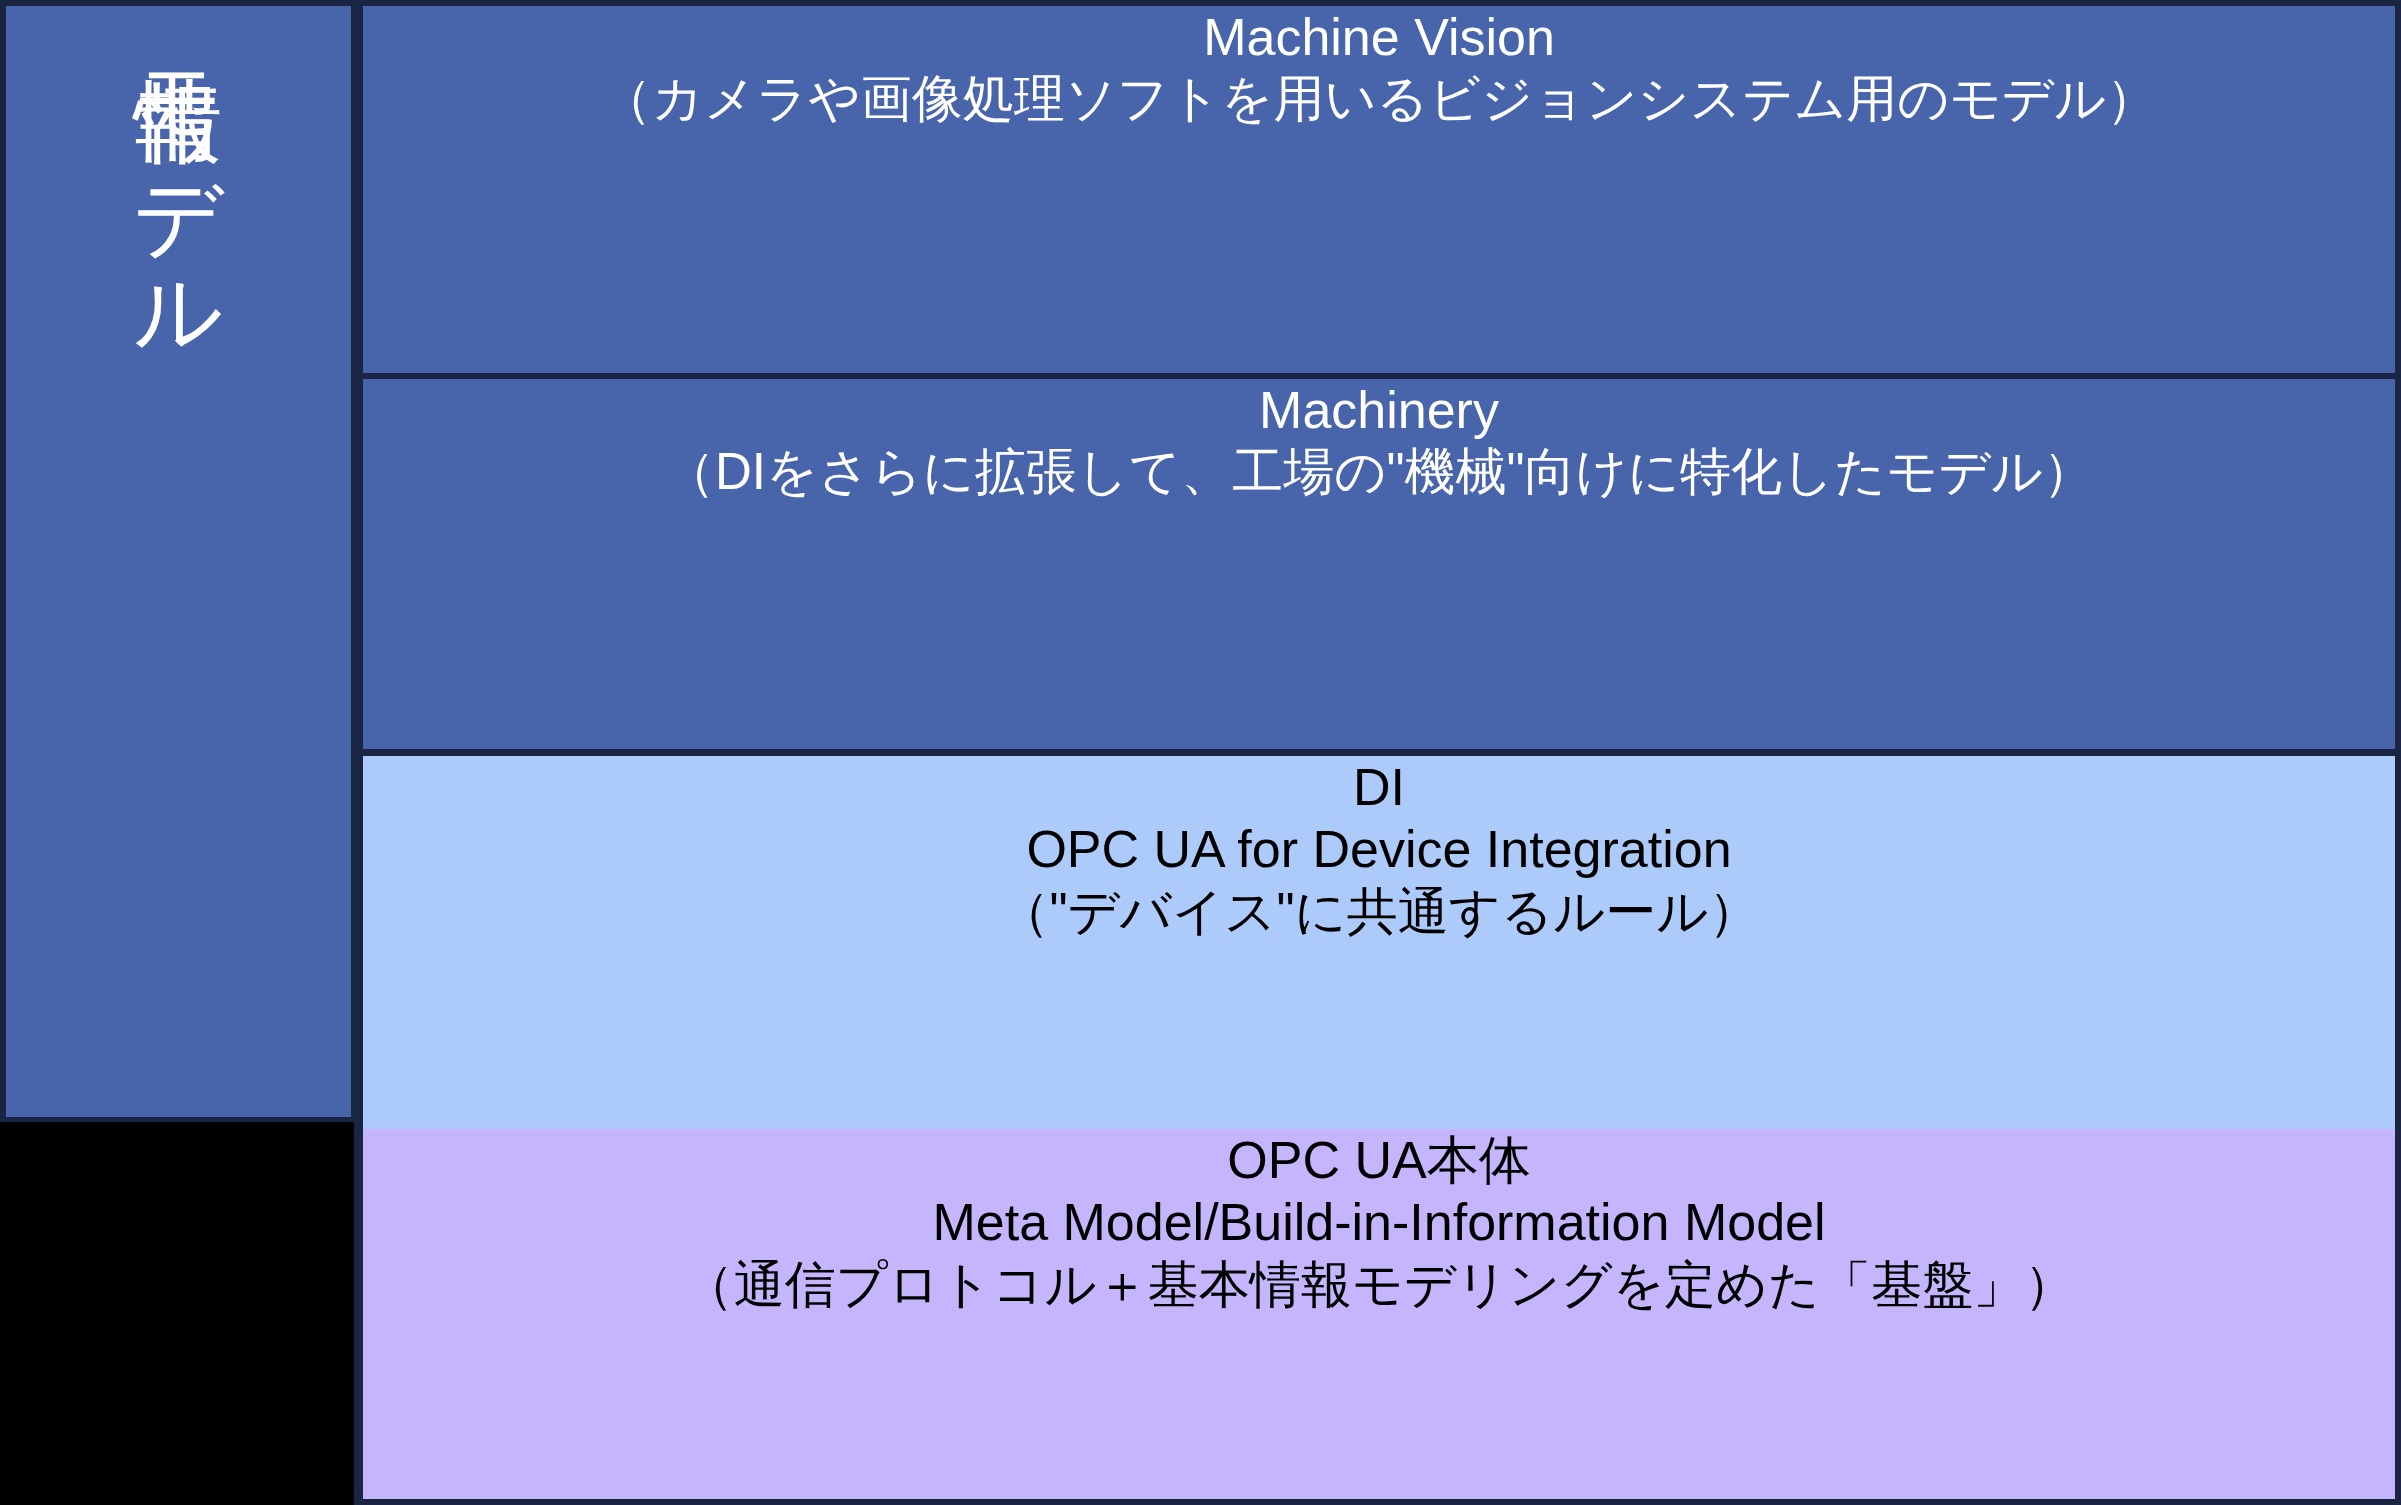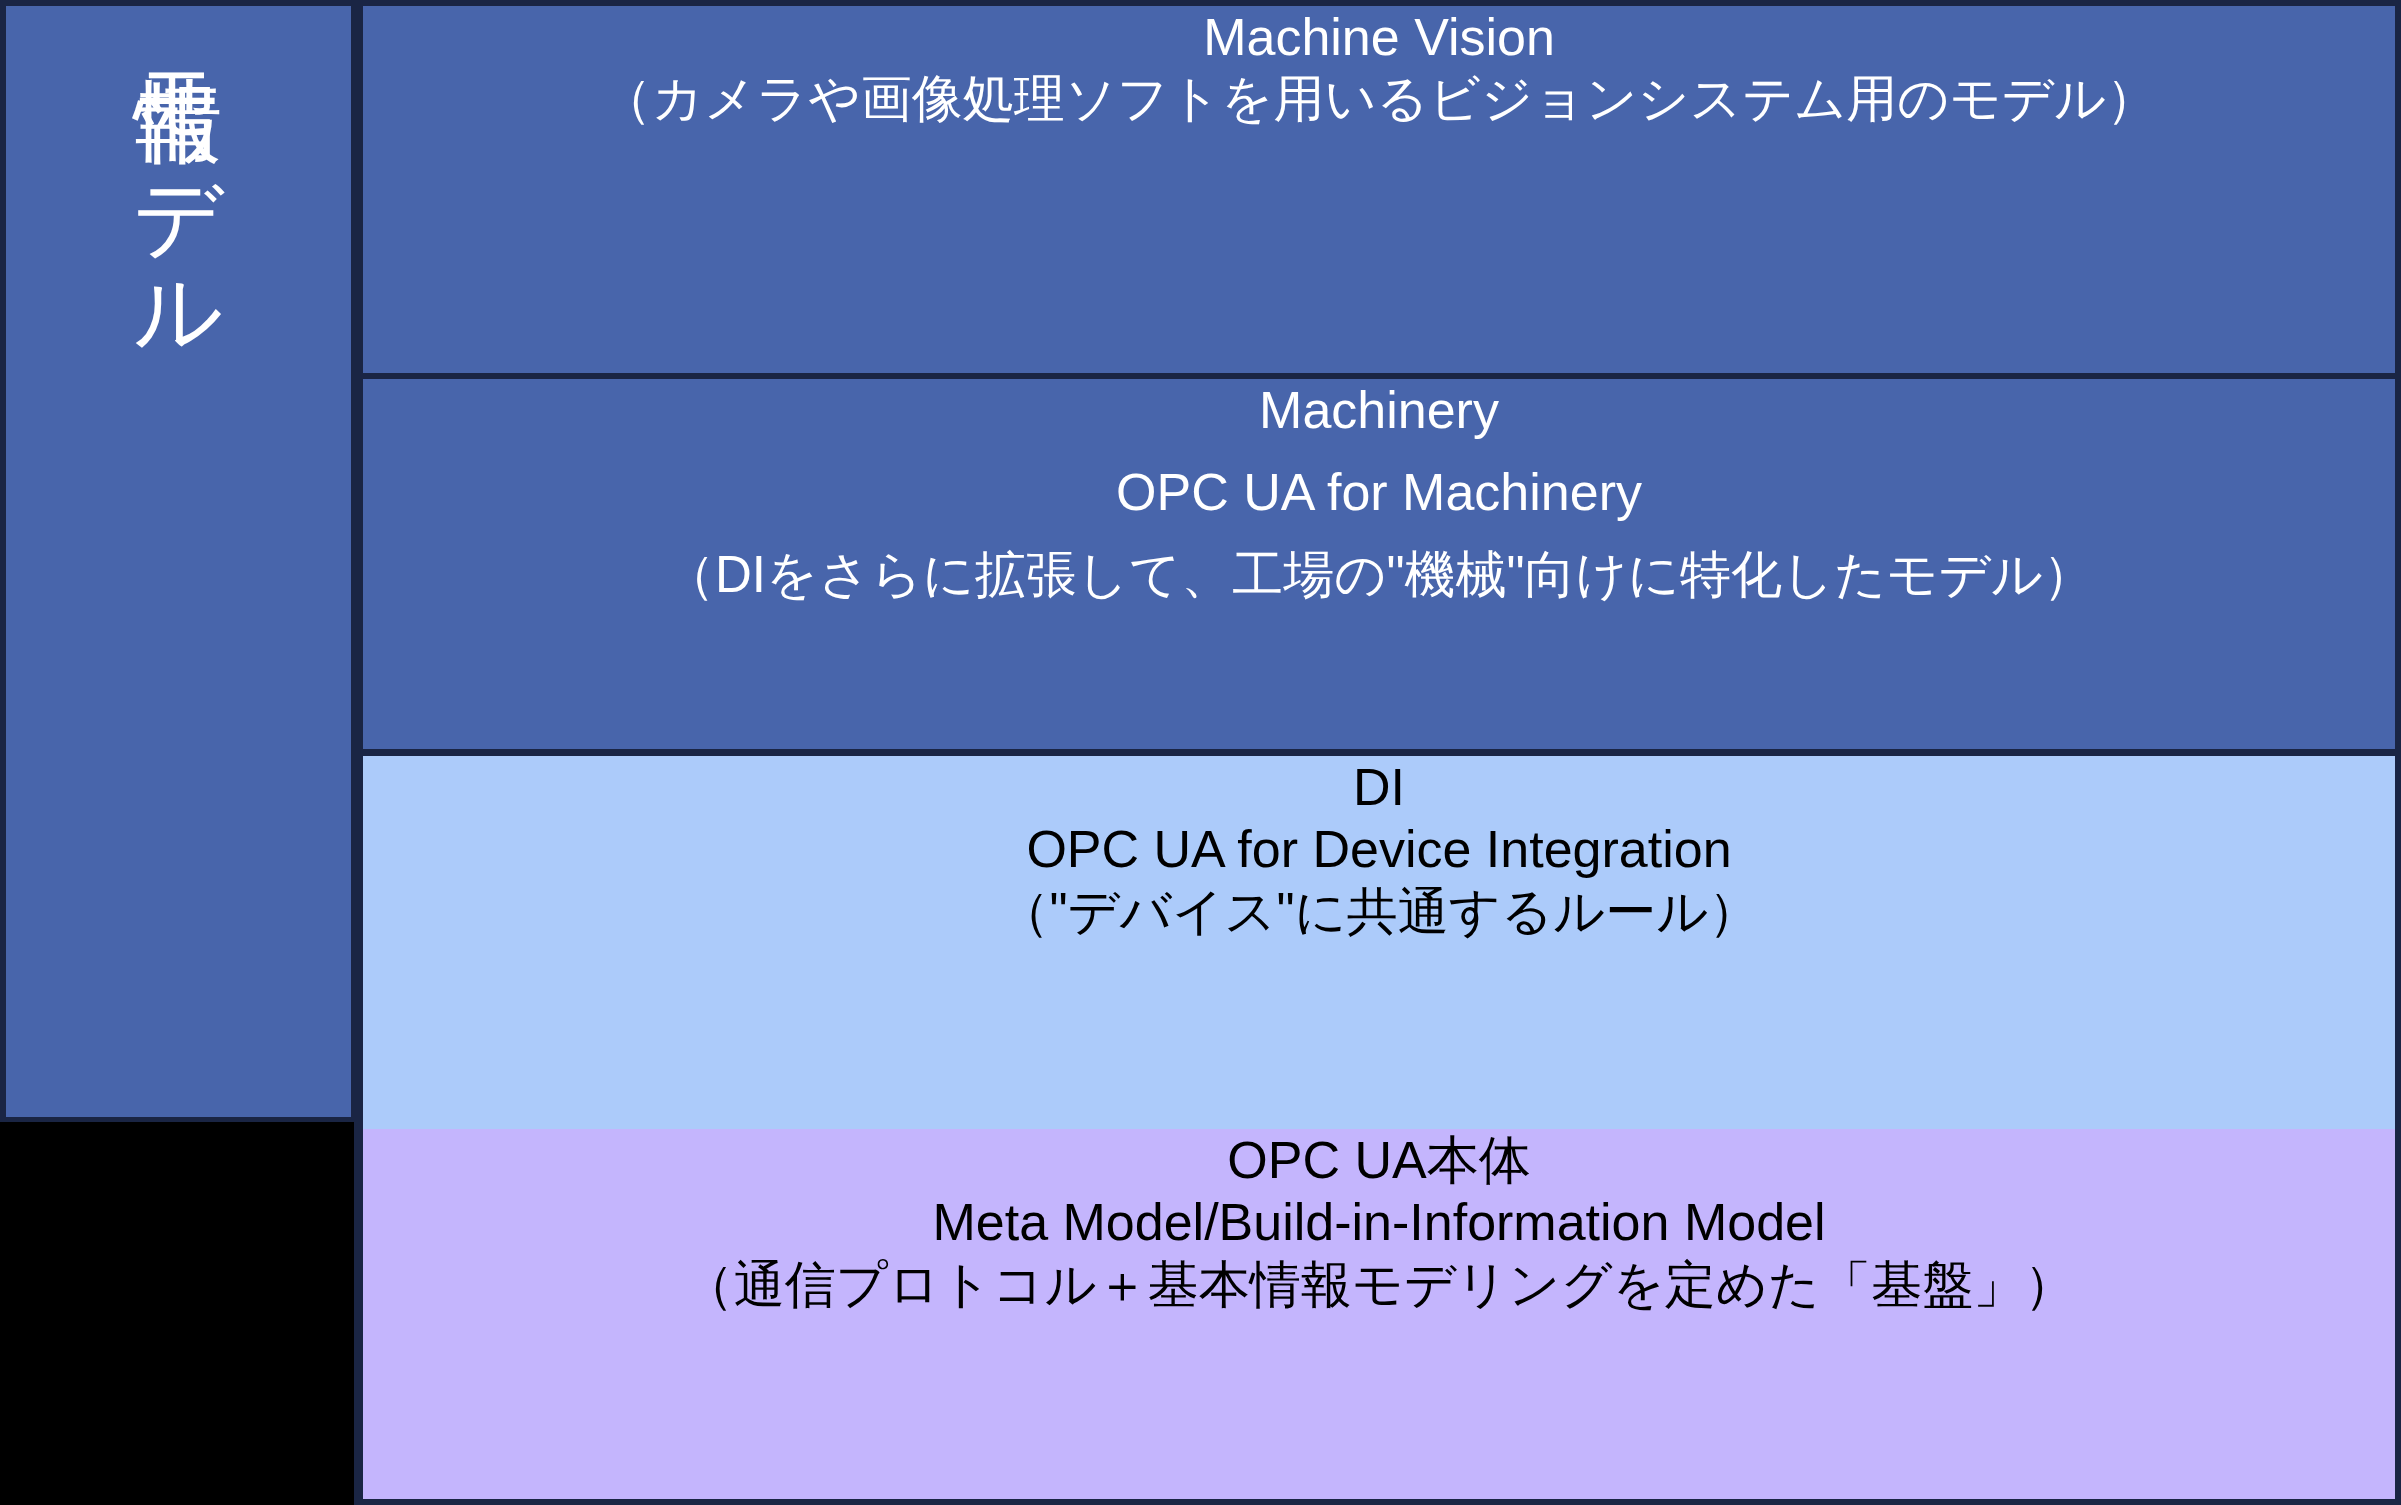--- a/index.html
+++ b/index.html
@@ -67,21 +67,21 @@
     line-height: 1.05;
     white-space: nowrap;
   }
 
   
   .row {
     left: 363px;
     width: 2032px;
   }
   .row-1 { top: 6px;    height: 367px; background: #4865ab; }
-  .row-2 { top: 379px;  height: 370px; background: #4865ab; gap: 20px; }
+  .row-2 { top: 379px;  height: 370px; background: #4865ab; }
   .row-3 { top: 756px; height: 409px; background: #accbfa; }
   .row-4 { top: 1129px; height: 370px; background: #c4b5fd; }
 
   .on-dark  { color: #ffffff; }
   .on-light { color: #000000; }
 
   .line {
     display: block;
     white-space: nowrap;
     font-size: 52px;
@@ -103,21 +103,20 @@
     <span class="vertical-label">情報モデル</span>
   </div>
 
   <div class="cell row row-1">
     <span class="line on-dark">Machine Vision</span>
     <span class="line jp on-dark">（カメラや画像処理ソフトを用いるビジョンシステム用のモデル）</span>
   </div>
 
   <div class="cell row row-2">
     <span class="line on-dark">Machinery</span>
-    <span class="line on-dark">OPC UA for Machinery</span>
     <span class="line jp on-dark">（DIをさらに拡張して、工場の"機械"向けに特化したモデル）</span>
   </div>
 
   <div class="cell row row-3">
     <span class="line on-light">DI</span>
     <span class="line on-light">OPC UA for Device Integration</span>
     <span class="line jp on-light">（"デバイス"に共通するルール）</span>
   </div>
 
   <div class="cell row row-4">

